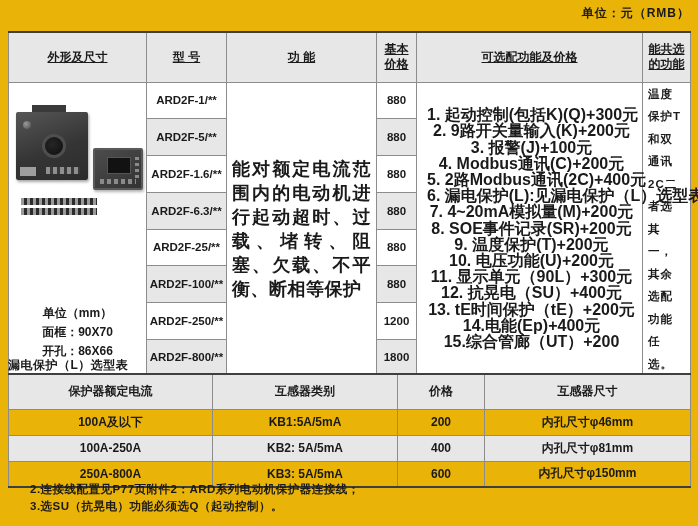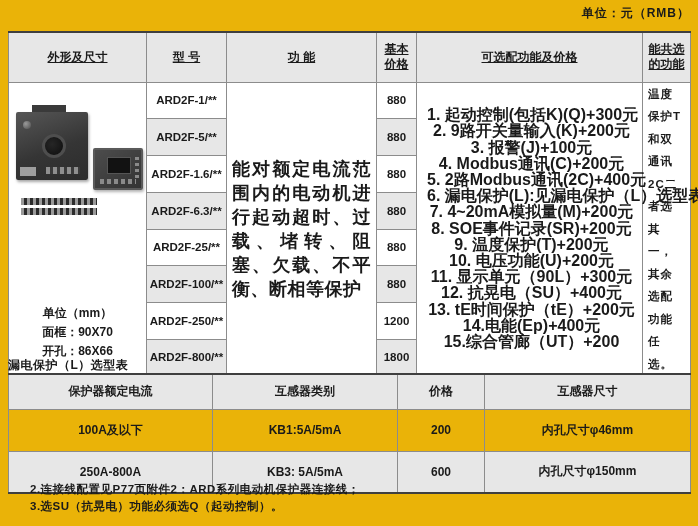--- a/index.html
+++ b/index.html
@@ -53,21 +53,21 @@
     background:repeating-linear-gradient(90deg,#8a8a8a 0 4px,transparent 4px 7px); }
   .disp-side { position:absolute; right:2px; top:7px; width:4px; height:22px;
     background:repeating-linear-gradient(180deg,#8a8a8a 0 3px,transparent 3px 6px); }
   .dims { margin-top:46px; font-size:12px; line-height:1.6; font-weight:700; }
 
   .leak-title { position:absolute; top:357px; left:8px; font-size:12px; font-weight:700; letter-spacing:0.5px; }
   .leak-table { position:absolute; top:373px; left:8px; width:682px;
     border:1px solid #8c8c8c; border-top:2px solid #3f3f3f; border-bottom:2px solid #3f3f3f; }
   .leak-table th, .leak-table td { border:1px solid #8c8c8c; font-weight:700; font-size:12px; text-align:center; vertical-align:middle; }
   .leak-table thead tr { height:35px; }
-  .leak-table tbody tr { height:42px; }
+  .leak-table tbody tr { height:26px; }
   .leak-table th { background:#e7e7e7; }
   .leak-table tbody tr:nth-child(2) td { background:#e7e7e7; }
 
   .notes { position:absolute; top:481px; left:8px; font-size:11.5px; font-weight:700; line-height:17px; letter-spacing:0.5px; }
   .note-indent { padding-left:22px; }
 </style>
 </head>
 <body>
 
 <div class="page">
@@ -193,20 +193,26 @@
       </tr>
     </thead>
     <tbody>
       <tr>
         <td>100A及以下</td>
         <td>KB1:5A/5mA</td>
         <td>200</td>
         <td>内孔尺寸φ46mm</td>
       </tr>
       <tr>
+        <td>100A-250A</td>
+        <td>KB2: 5A/5mA</td>
+        <td>400</td>
+        <td>内孔尺寸φ81mm</td>
+      </tr>
+      <tr>
         <td>250A-800A</td>
         <td>KB3: 5A/5mA</td>
         <td>600</td>
         <td>内孔尺寸φ150mm</td>
       </tr>
     </tbody>
   </table>
 
   <div class="notes">
     <div class="note-indent">2.连接线配置见P77页附件2：ARD系列电动机保护器连接线；</div>

